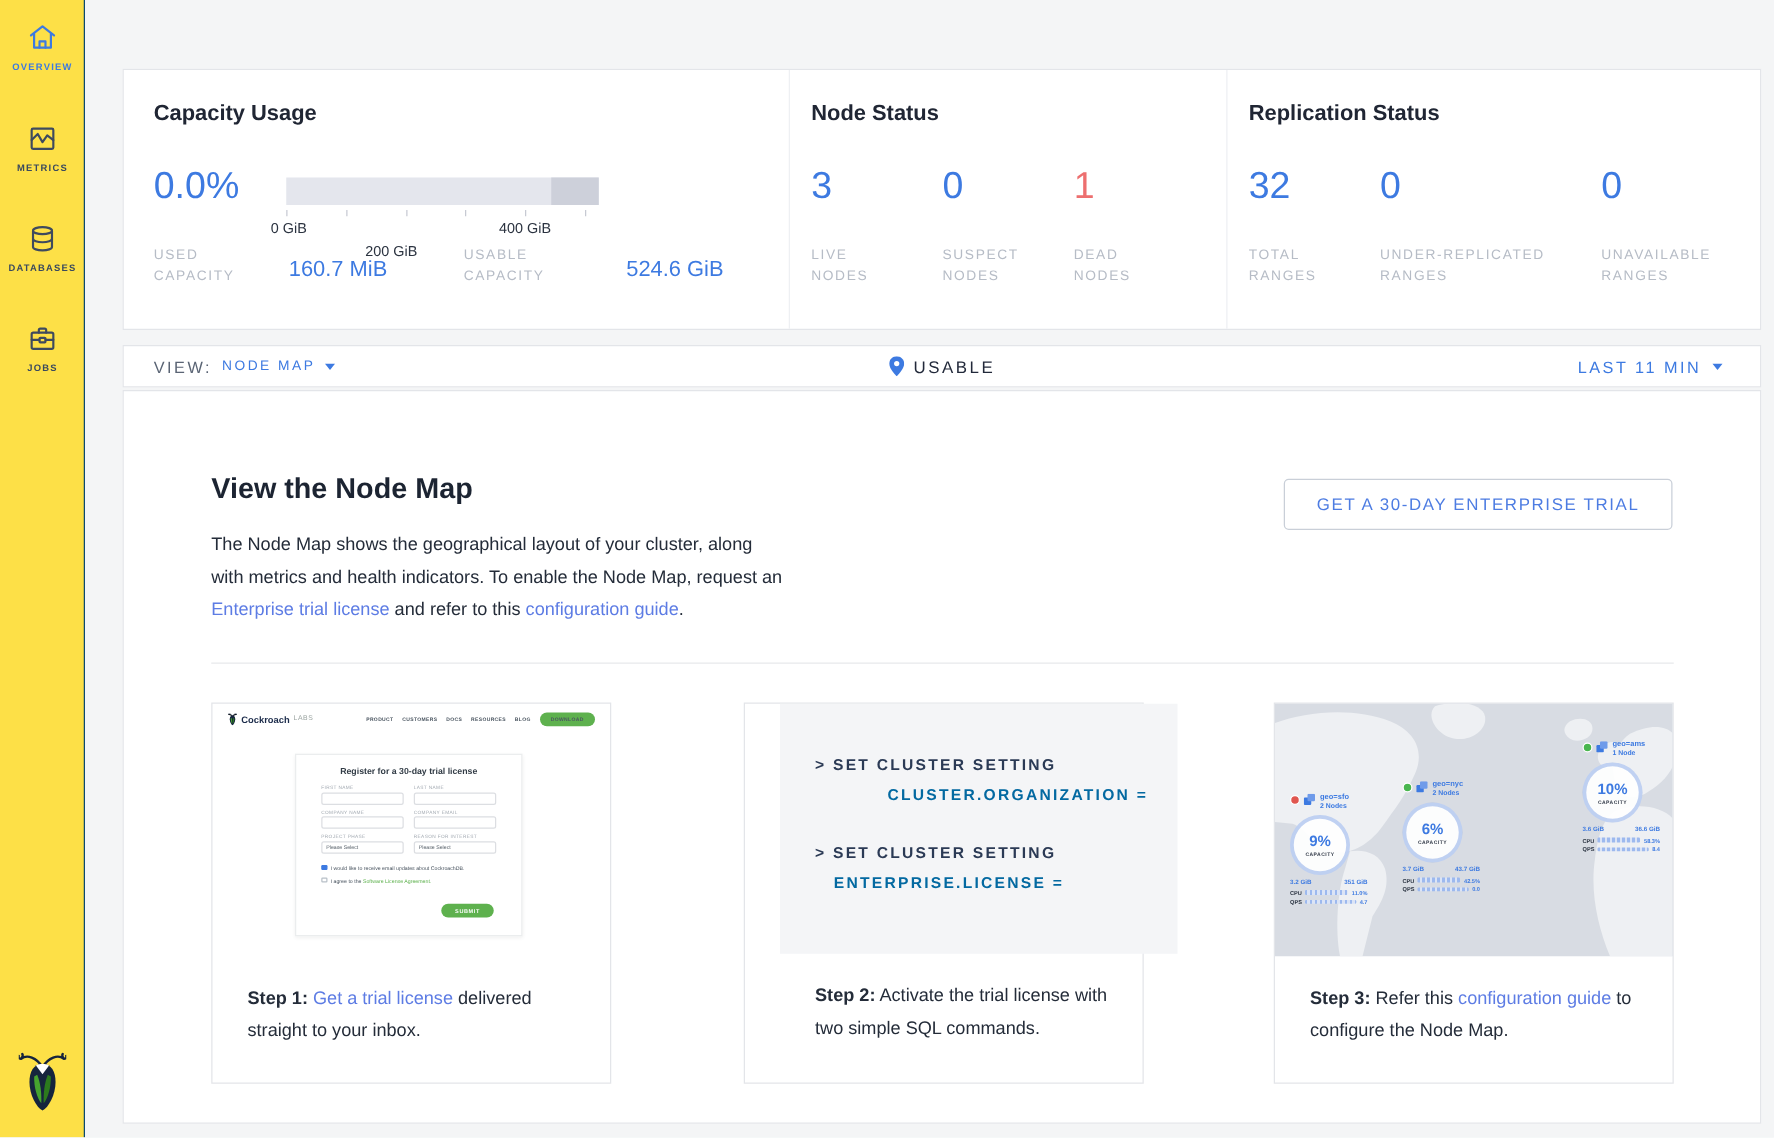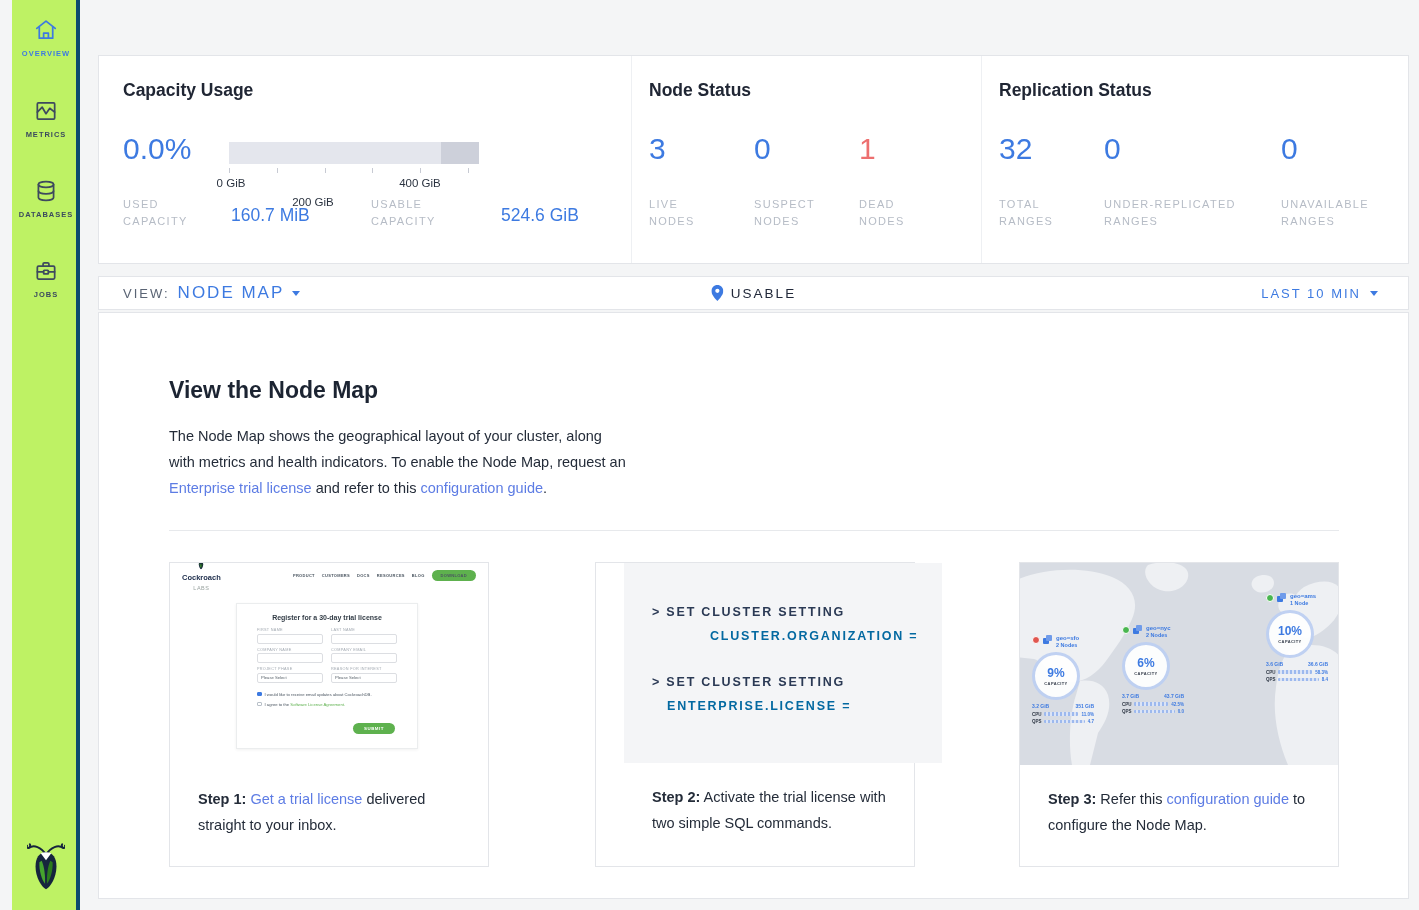--- a/index.html
+++ b/index.html
@@ -1,21 +1,21 @@
 <!DOCTYPE html>
 <html><head>
 <meta charset="utf-8">
 <style>
   * { margin:0; padding:0; box-sizing:border-box; }
   html,body { background:#f4f5f6; }
   body { font-family:"Liberation Sans", sans-serif; color:#242c39; }
   .app { position:relative; width:1419px; height:910px; background:#f4f5f6; overflow:hidden; }
 
   
-  .sidebar { position:absolute; left:12px; top:0; width:68px; height:910px; background:#bef264; border-right:4px solid #0c4a6e; z-index:5; }
+  .sidebar { position:absolute; left:0; top:0; width:68px; height:910px; background:#fde047; border-right:1px solid #0c4a6e; z-index:5; }
   .nav-item { position:absolute; width:68px; text-align:center; cursor:pointer; }
   .nav-item svg { display:block; margin:0 auto 6px auto; }
   .nav-label { font-size:7.5px; font-weight:700; letter-spacing:1px; color:#3b4a5e; }
   .nav-item.active .nav-label { color:#3d7ae1; }
   .side-logo { position:absolute; left:0; bottom:14px; width:68px; text-align:center; }
 
   
   .page-title { position:absolute; left:99px; top:13px; font-size:21px; font-weight:600; letter-spacing:5.5px; color:#1c2432; }
 
   
@@ -29,41 +29,41 @@
   .cap-bar { position:absolute; left:130px; top:86px; width:250px; height:22px; background:#e4e6ed; }
   .cap-bar-dark { position:absolute; right:0; top:0; width:38px; height:22px; background:#cdd0da; }
   .tick { position:absolute; top:112px; width:1px; height:5px; background:#c7cad3; }
   .tick-label { position:absolute; top:121px; font-size:11.5px; color:#2b3340; transform:translateX(-50%); white-space:nowrap; }
   .cap-value { position:absolute; top:149px; font-size:17.5px; color:#3d7ae1; }
 
   
   .viewbar { position:absolute; left:98px; top:276px; width:1311px; height:34px; display:flex; align-items:center; }
   .vb-left { position:absolute; left:24px; display:flex; align-items:center; gap:8px; }
   .vb-label { font-size:13px; letter-spacing:2px; color:#5a6474; }
-  .vb-value { font-size:17px; letter-spacing:2px; color:#3d7ae1; font-weight:500; cursor:pointer; display:flex; align-items:center; gap:8px; }
+  .vb-value { font-size:11px; letter-spacing:2px; color:#3d7ae1; font-weight:500; cursor:pointer; display:flex; align-items:center; gap:8px; }
   .caret { width:0; height:0; border-left:4.5px solid transparent; border-right:4.5px solid transparent; border-top:5.5px solid #3d7ae1; display:inline-block; }
   .vb-center { position:absolute; left:50%; transform:translateX(-50%); display:flex; align-items:center; gap:8px; }
   .vb-cluster { font-size:13.5px; letter-spacing:2px; color:#22293a; font-weight:500; }
   .vb-right { position:absolute; right:30px; display:flex; align-items:center; gap:9px; font-size:13px; letter-spacing:2px; color:#3d7ae1; font-weight:500; cursor:pointer; }
 
   
   .main { position:absolute; left:98px; top:312px; width:1311px; height:587px; }
   .nm-heading { position:absolute; left:70px; top:64px; font-size:23px; font-weight:600; color:#1c2432; }
   .nm-desc { position:absolute; left:70px; top:110px; width:462px; font-size:14.5px; line-height:26px; color:#242c39; }
   a.lnk { color:#5d7ce4; text-decoration:none; cursor:pointer; }
   .trial-btn { position:absolute; left:928px; top:70px; width:311px; height:41px; background:#fff; border:1px solid #c9cfd8; border-radius:4px; font-size:13.5px; letter-spacing:1.3px; color:#4d7ce2; font-weight:500; display:flex; align-items:center; justify-content:center; cursor:pointer; font-family:inherit; }
   .hdiv { position:absolute; left:70px; top:217px; width:1170px; height:1px; background:#e7e9ec; }
   .step-card { position:absolute; top:249px; width:320px; height:305px; background:#fff; border:1px solid #e3e5e9; }
   .step-card .img-area { position:relative; width:318px; height:202px; overflow:hidden; }
   .caption { padding:21px 24px 0 28px; font-size:14.5px; line-height:26px; color:#242c39; }
   .caption b { font-weight:700; }
 
   
   .mini-hd { position:absolute; left:0; top:0; right:0; height:24px; display:flex; align-items:center; padding:0 12px; }
-  .mini-brand { display:flex; align-items:center; gap:3px;flex-direction:column; }
+  .mini-brand { display:flex; align-items:center; gap:3px; }
   .mini-brand .bname { font-size:7.5px; font-weight:700; color:#1b2b4a; }
   .mini-brand .blabs { font-size:5.5px; color:#9aa3a0; letter-spacing:.5px; }
   .mini-nav { margin-left:auto; display:flex; align-items:center; gap:7px; }
   .mini-nav span { font-size:4px; font-weight:700; letter-spacing:.3px; color:#4a5560; }
   .mini-pill { background:#5eb14e; color:#fff; font-size:4px; font-weight:700; letter-spacing:.4px; border-radius:7px; padding:3px 9px; }
   .mini-form { position:absolute; left:66px; top:40px; width:182px; height:146px; background:#fff; border:1px solid #ebedee; box-shadow:0 1px 3px rgba(0,0,0,.06); padding:10px 20px 0 20px; }
   .mf-title { text-align:center; font-size:7px; font-weight:700; color:#323c46; margin-bottom:7px; }
   .mf-grid { display:flex; flex-wrap:wrap; justify-content:space-between; }
   .mf-field { width:66px; margin-bottom:4px; }
   .mf-label { font-size:3.8px; letter-spacing:.3px; color:#a3aab2; margin-bottom:1.5px; }
@@ -228,28 +228,29 @@
         </span>
     </div>
     <div class="vb-center">
       <svg width="12" height="16" viewBox="0 0 12 16">
           <path d="M6 0 C2.7 0 0 2.7 0 6 c0 4.4 6 10 6 10 s6-5.6 6-10 C12 2.7 9.3 0 6 0z" fill="#3d7ae1"></path>
           <circle cx="6" cy="5.8" r="2.1" fill="#fff"></circle>
         </svg>
       <span class="vb-cluster">USABLE</span>
     </div>
     <div class="vb-right">
-      <span>LAST 10 MIN</span>
+      <span>LAST 11 MIN</span>
         <span class="caret"></span>
     </div>
   </div>
 
   <div class="main card">
     <div class="nm-heading">View the Node Map</div>
     <div class="nm-desc"><span>The Node Map shows the geographical layout of your cluster, along with metrics and health indicators. To enable the Node Map, request an </span><a class="lnk">Enterprise trial license</a><span> and refer to this </span><a class="lnk">configuration guide</a><span>.</span></div>
+    <button class="trial-btn">GET A 30-DAY ENTERPRISE TRIAL</button>
     <div class="hdiv"></div>
 
     <div class="step-card" style="left:70px;">
       <div class="img-area">
         <div class="mini-hd">
           <div class="mini-brand">
             <svg width="8" height="11" viewBox="0 0 40 52">
                 <path d="M20 13C15 5 7 2 2 6M20 13C25 5 33 2 38 6" stroke="#16243d" stroke-width="3"></path>
                 <path d="M20 10.5C12.5 10.5 9 17 9 25.5 9 36.5 15 47 20 49.5 25 47 31 36.5 31 25.5 31 17 27.5 10.5 20 10.5z" fill="#16243d"></path>
                 <path d="M13 21C12.7 30 15.5 39.5 19 43.5 19.3 35 18.3 26 15.5 19.5z" fill="#46a32e"></path>

